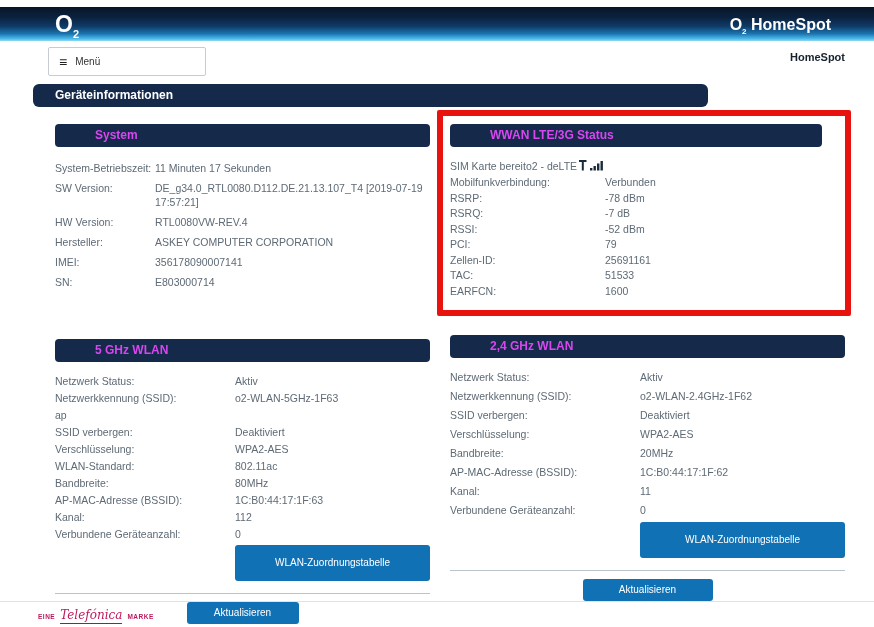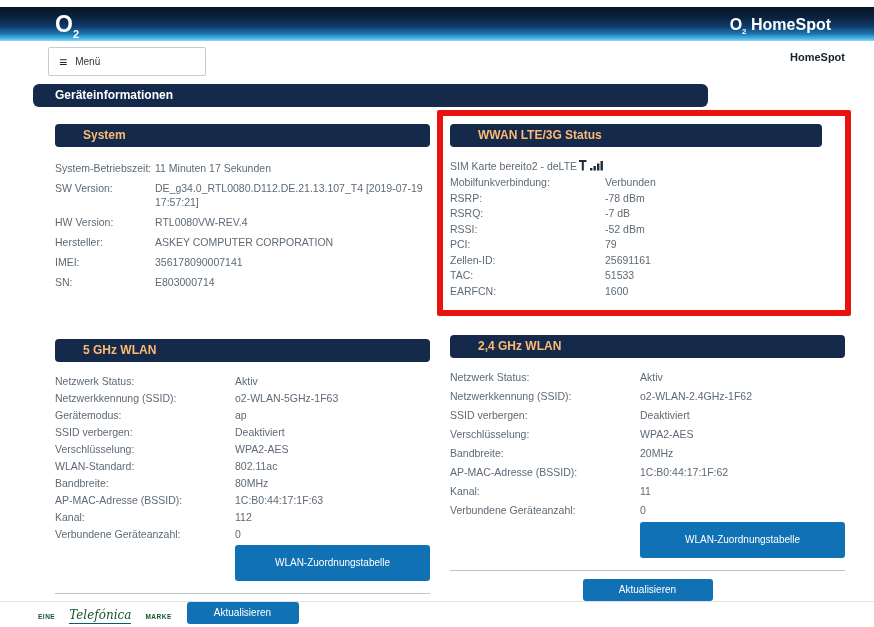--- a/index.html
+++ b/index.html
@@ -22,22 +22,22 @@
   .menu-btn .glyph { font-size:14px; color:#222; line-height:1; }
   .menu-btn .lbl { font-size:10px; color:#333; }
   .logout { position:absolute; right:29px; top:51px; font-size:11px; font-weight:bold; color:#16222e; cursor:pointer; }
 
   .page-title-bar { position:absolute; left:33px; top:84px; width:675px; height:23px;
                     background:#15294b; border-radius:6px; color:#fff; font-size:12px; font-weight:bold;
                     line-height:23px; padding-left:22px; }
 
   
   .section { position:absolute; }
-  .sec-header { height:23px; background:#15294b; border-radius:4px; color:#fdba74;
-                font-size:12px; font-weight:bold; line-height:23px; padding-left:28px; }
+  .sec-header { height:23px; background:#15294b; border-radius:4px; color:#d946ef;
+                font-size:12px; font-weight:bold; line-height:23px; padding-left:40px; }
   .row { display:grid; font-size:10.5px; color:#5e6a75; line-height:14px; }
   .row .val { color:#5e6a75; }
 
   .sec-system { left:55px; top:124px; width:375px; }
   .sec-system .rows { margin-top:14px; }
   .sec-system .row { grid-template-columns:100px 1fr; margin-bottom:6px; }
 
   .sec-wwan { left:450px; top:124px; width:372px; }
   .sim-line { margin-top:13px; display:flex; align-items:center; gap:0;
               font-size:10.5px; color:#5e6a75; }
@@ -62,21 +62,21 @@
 
   
   .red-box { position:absolute; left:437px; top:110px; width:414px; height:206px;
              border:6px solid #e8120e; border-radius:2px; pointer-events:none; z-index:5; }
 
   
   .sig { display:inline-block; margin-left:2px; }
 
   
   .footer-line { position:absolute; left:0; top:601px; width:874px; border-top:1px solid #dfe3e6; }
-  .brand { position:absolute; left:38px; top:608px; display:flex; align-items:baseline; gap:14px; color:#14532d; }
+  .brand { position:absolute; left:38px; top:608px; display:flex; align-items:baseline; gap:5px; color:#be185d; }
   .brand .sm { font-size:6.5px; font-weight:bold; letter-spacing:0.5px; }
   .brand .script { font-family:"DejaVu Serif", serif; font-style:italic; font-size:12px;
                    border-bottom:1px solid #0c5a77; padding-bottom:1px; }
 </style>
 </head>
 <body>
 
 <div class="stage">
 
   <div class="topbar">
@@ -182,21 +182,20 @@
     <div class="rows">
       <div class="row">
           <span>Netzwerk Status:</span>
           <span class="val">Aktiv</span>
         </div>
       <div class="row">
           <span>Netzwerkkennung (SSID):</span>
           <span class="val">o2-WLAN-5GHz-1F63</span>
         </div>
       <div class="row">
-          <span>Gerätemodus:</span>
           <span class="val">ap</span>
         </div>
       <div class="row">
           <span>SSID verbergen:</span>
           <span class="val">Deaktiviert</span>
         </div>
       <div class="row">
           <span>Verschlüsselung:</span>
           <span class="val">WPA2-AES</span>
         </div>

